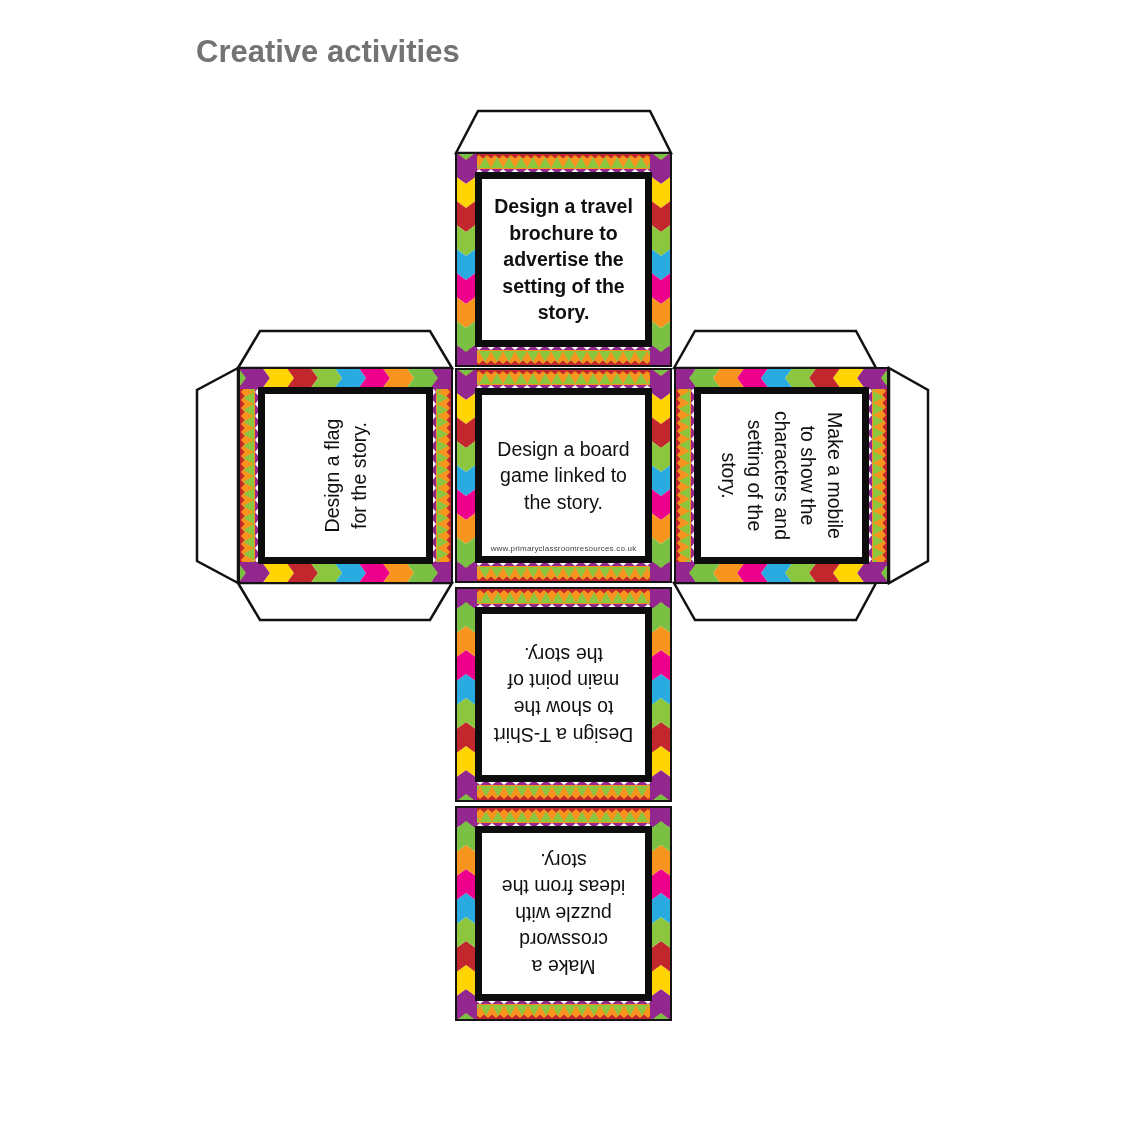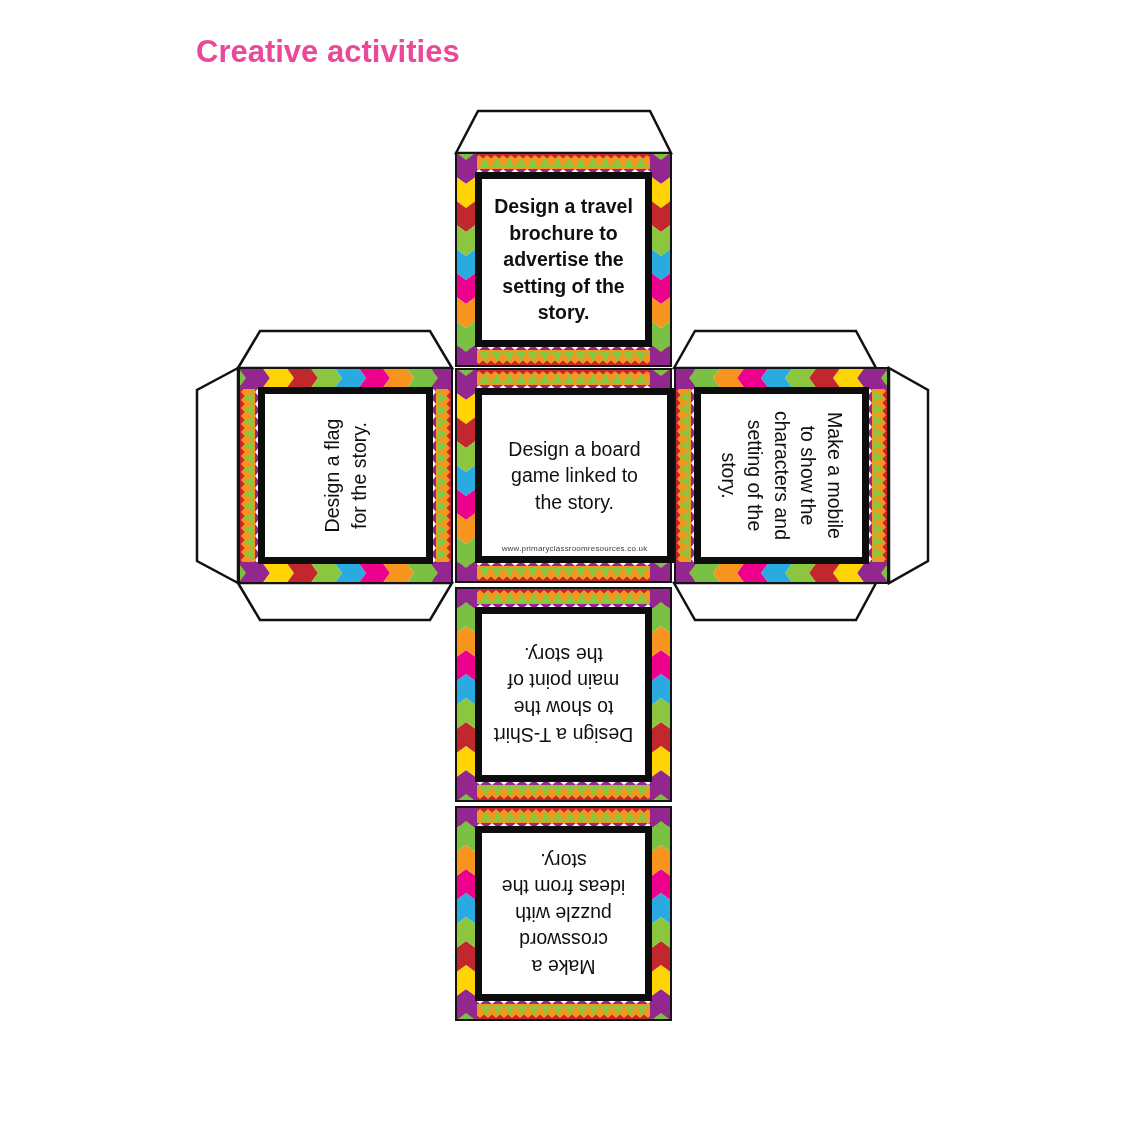--- a/index.html
+++ b/index.html
@@ -2,21 +2,21 @@
 <html><head>
 <meta charset="utf-8">
 <style>
   html,body { margin:0; padding:0; }
   body {
     width:1123px; height:1123px; position:relative; background:#ffffff;
     font-family:"Liberation Sans","DejaVu Sans",sans-serif; overflow:hidden;
   }
   .page-title {
     position:absolute; left:196px; top:34px; margin:0;
-    font-size:31px; font-weight:600; color:#ec4899;
+    font-size:31px; font-weight:600; color:#737373;
   }
   .flap-layer { position:absolute; left:0; top:0; z-index:1; }
   .face { position:absolute; width:217px; height:215px; z-index:2; }
   .face .border-svg { position:absolute; left:0; top:0; }
   .rot-90  { transform:rotate(90deg); }
   .rot--90 { transform:rotate(-90deg); }
   .rot-180 { transform:rotate(180deg); }
   .face-inner {
     position:absolute; left:20px; top:20px; right:20px; bottom:20px;
     background:#ffffff; border:7px solid #0d0d0d;
@@ -102,21 +102,21 @@
 <div class="face rot--90" style="left:237px;top:368px;">
   <svg class="border-svg" width="217" height="215">
       <use href="#face-frame"></use>
     </svg>
   <div class="face-inner">
     <div class="face-text">Design a flag
 for the story.</div>
   </div>
 </div>
 
-<div class="face" style="left:455px;top:368px;padding-left:22px;">
+<div class="face" style="left:455px;top:368px;">
   <svg class="border-svg" width="217" height="215">
       <use href="#face-frame"></use>
     </svg>
   <div class="face-inner">
     <div class="face-text">Design a board
 game linked to
 the story.</div>
     <div class="watermark">www.primaryclassroomresources.co.uk</div>
   </div>
 </div>

